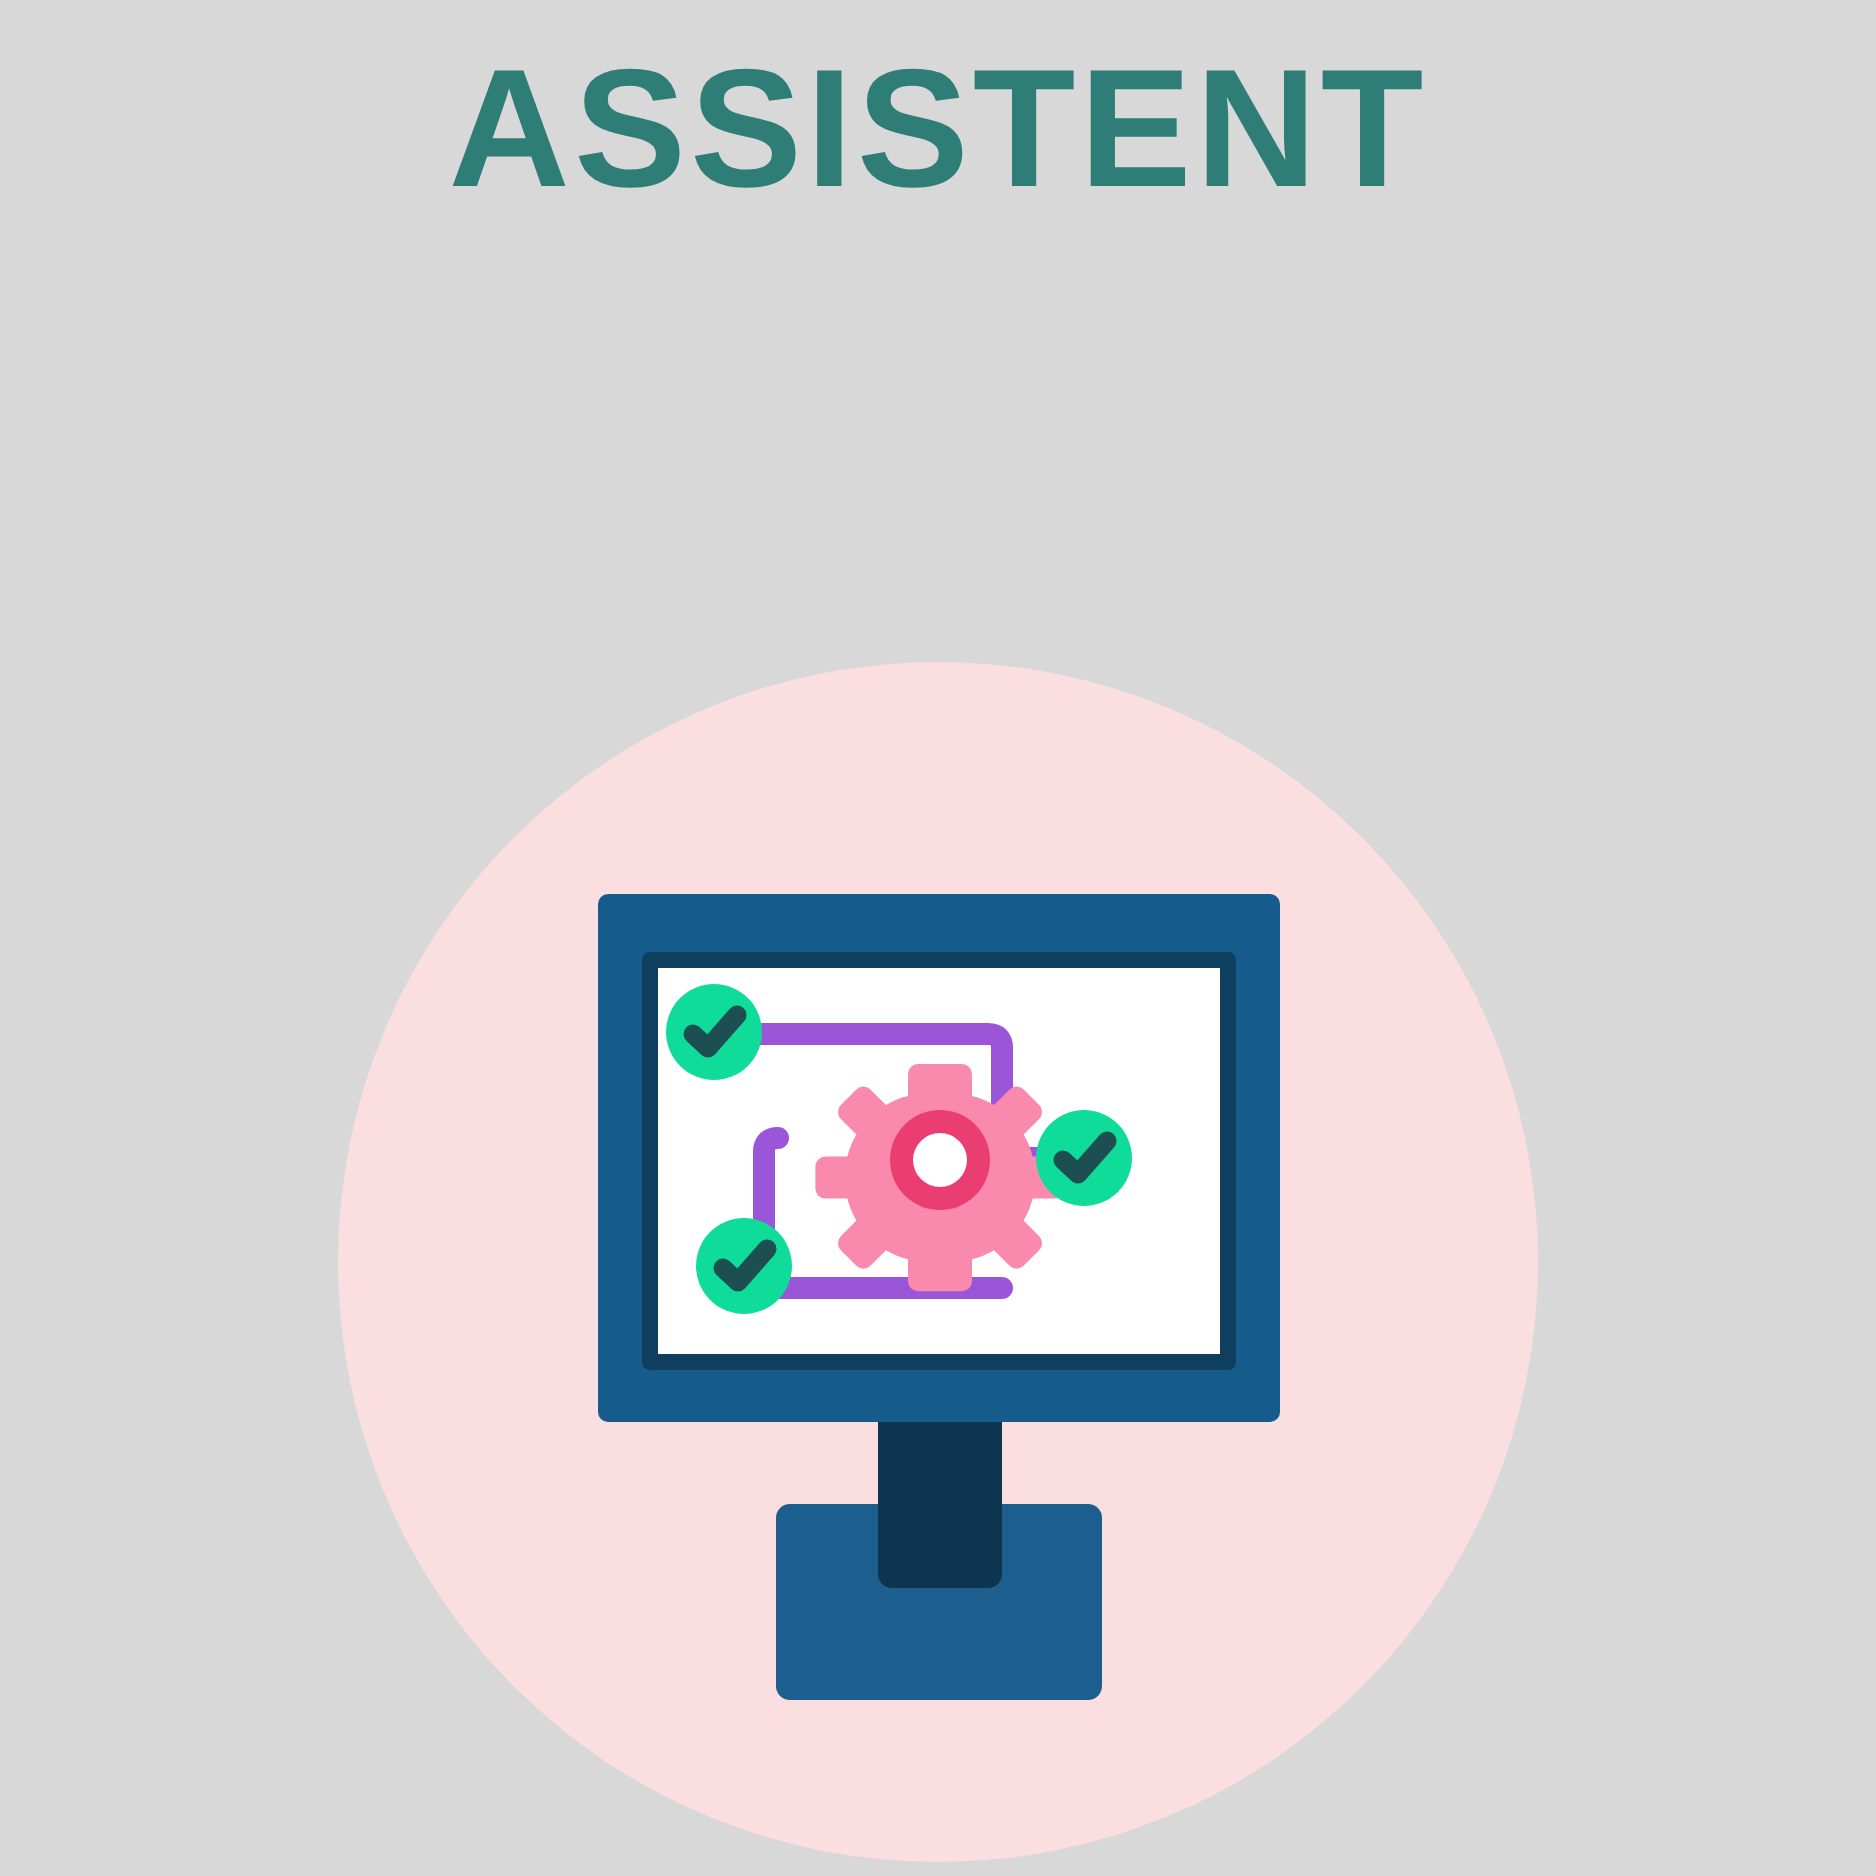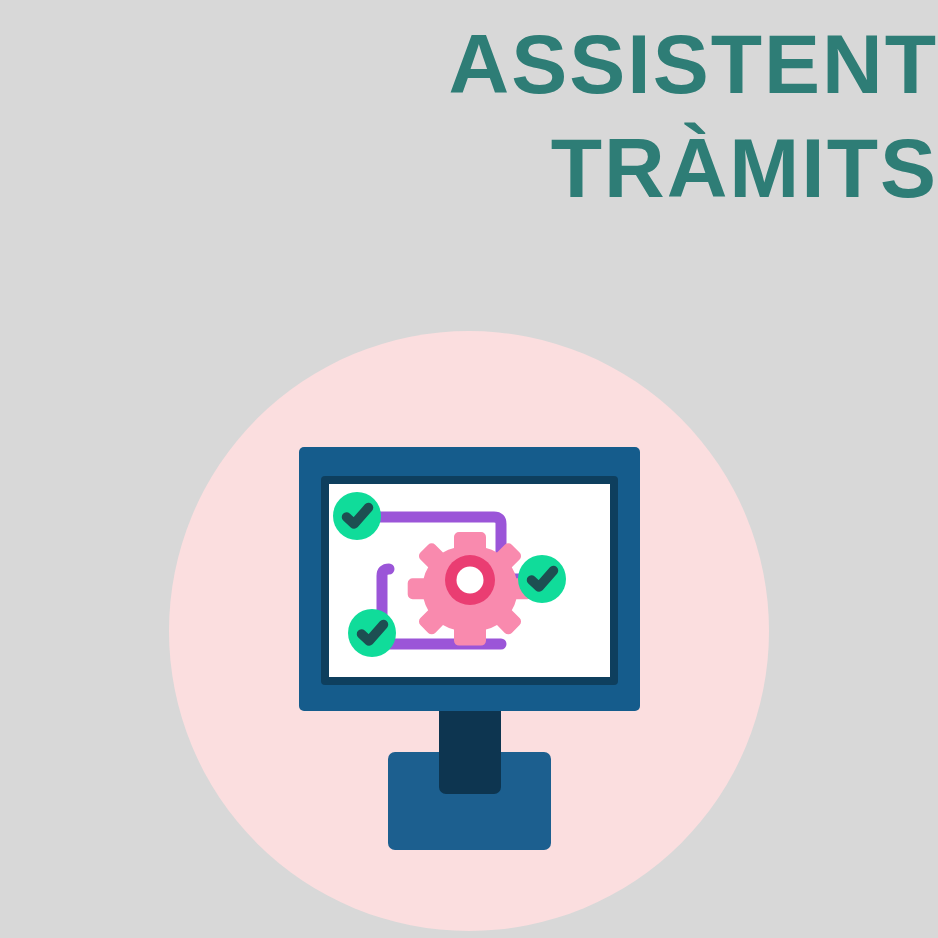--- a/index.html
+++ b/index.html
@@ -34,21 +34,20 @@
     font-weight: 700;
     font-size: 84px;
     line-height: 104px;
     letter-spacing: 1.5px;
     text-transform: uppercase;
     -webkit-font-smoothing: antialiased;
   }
   .title-line {
     display: block;
     white-space: nowrap;
-    text-align: right;
   }
   .title-line.l1 { font-size: 84px; letter-spacing: 2px; }
   .title-line.l2 { font-size: 84px; letter-spacing: 2px; }
   .title-line.l3 { font-size: 84px; letter-spacing: 1px; }
 
   
   .illustration {
     position: absolute;
     left: 0;
     top: 322px;
@@ -135,21 +134,20 @@
     display: block;
   }
 </style>
 </head>
 <body>
 
 <div id="poster">
 
   <div class="title-block">
     <span class="title-line l1">ASSISTENT</span>
-    <span class="title-line l2">TRÀMITS</span>
   </div>
 
   <div class="illustration">
 
     <div class="pink-circle"></div>
 
     <div class="monitor-outer">
 
       <div class="monitor-base"></div>
       <div class="monitor-neck"></div>

